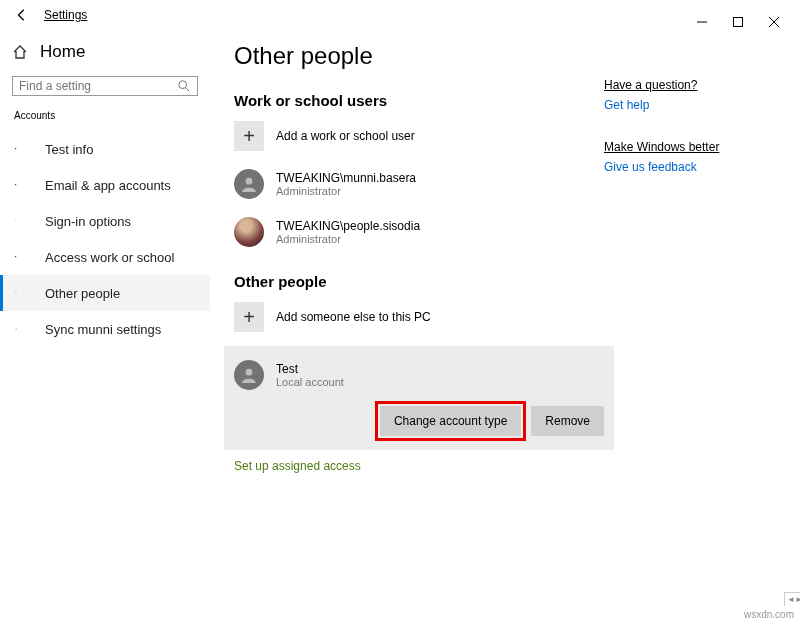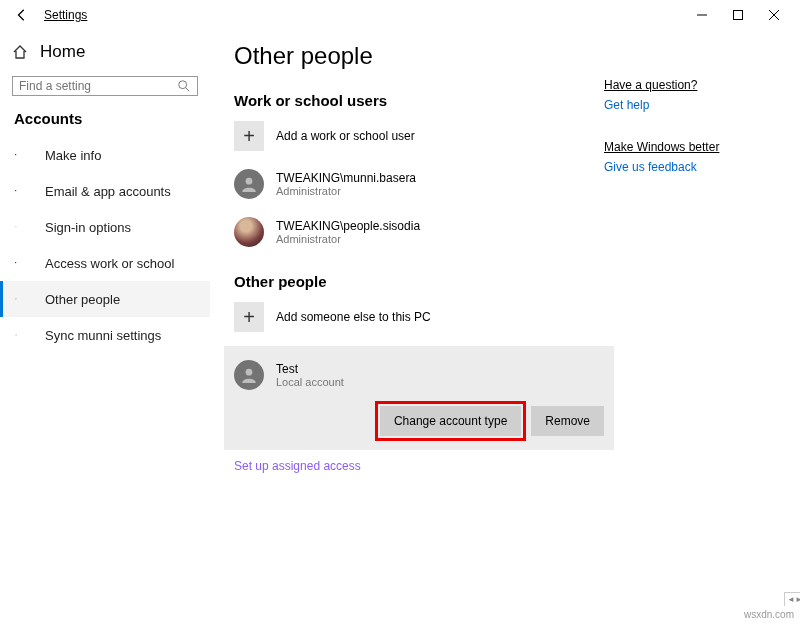--- a/index.html
+++ b/index.html
@@ -1,29 +1,29 @@
 <!DOCTYPE html>
 <html><head>
 <meta charset="utf-8">
 <style>
 * { margin: 0; padding: 0; box-sizing: border-box; font-family: "Segoe UI", Arial, sans-serif; }
 body { background: #fff; width: 800px; height: 624px; overflow: hidden; position: relative; }
-.titlebar { display: flex; align-items: center; height: 30px; padding: 8px 8px; text-decoration: underline; }
+.titlebar { display: flex; height: 30px; padding: 8px 8px; text-decoration: underline; }
 .titlebar .back { width: 28px; display: flex; align-items: center; justify-content: center; cursor: pointer; }
 .titlebar .title { font-size: 12px; margin-left: 8px; color: #000; }
 .titlebar .spacer { flex: 1; }
 .titlebar .ctrl { width: 36px; height: 28px; display: flex; align-items: center; justify-content: center; cursor: pointer; }
 .layout { display: flex; height: calc(100% - 30px); }
 .sidebar { width: 210px; padding: 6px 0 0 0; border-right: 0; }
 .home { display: flex; align-items: center; padding: 6px 12px; font-size: 17px; cursor: pointer; }
 .home svg { margin-right: 12px; }
 .searchwrap { margin: 8px 12px 14px 12px; }
 .search { display: flex; align-items: center; border: 1px solid #999; height: 20px; padding: 0 6px; background: #fff; }
 .search input { border: 0; outline: 0; flex: 1; font-size: 12px; color: #666; background: transparent; }
-.cathead { font-size: 15px; font-weight: 700; padding: 0 14px 10px 14px; }
+.cathead { font-size: 10px; font-weight: 400; padding: 0 14px 10px 14px; }
 .navitem { display: flex; align-items: center; height: 36px; padding: 0 12px; font-size: 13px; cursor: pointer; border-left: 3px solid transparent; color: #222; }
 .navitem svg, .navitem .ic { width: 16px; height: 16px; margin-right: 14px; display: flex; align-items: center; justify-content: center; }
 .navitem.active { border-left: 3px solid #0078d7; background: #f4f4f4; }
 .main { flex: 1; display: flex; padding: 12px 18px 0 24px; }
 .content { width: 370px; }
 .right { width: 170px; padding-top: 36px; font-size: 12px; }
 h1 { font-size: 24px; font-weight: 400; margin-bottom: 22px; }
 h2 { font-size: 15px; font-weight: 600; margin: 0 0 12px 0; }
 .plusrow { display: flex; align-items: center; margin-bottom: 14px; cursor: pointer; }
 .plusbox { width: 30px; height: 30px; background: #e5e5e5; display: flex; align-items: center; justify-content: center; font-size: 20px; color: #333; margin-right: 12px; }
@@ -31,21 +31,21 @@
 .userrow { display: flex; align-items: center; margin-bottom: 10px; padding: 4px 0; }
 .avatar { width: 30px; height: 30px; border-radius: 50%; background: #737373; display: flex; align-items: center; justify-content: center; margin-right: 12px; flex-shrink: 0; }
 .avatar svg { fill: #bdbdbd; }
 .avatar.photo { background: radial-gradient(circle at 40% 30%, #d9b89a 20%, #7a3f3f 60%, #2b1a1a 100%); }
 .uname { font-size: 12px; color: #000; }
 .urole { font-size: 11px; color: #777; }
 .selected { background: #ececec; padding: 10px 10px 14px 10px; margin: 6px -10px 6px -10px; }
 .btnrow { display: flex; justify-content: flex-end; gap: 10px; margin-top: 12px; }
 .btn { background: #cfcfcf; border: 0; font-size: 12px; padding: 8px 14px; cursor: pointer; }
 .btn.highlight { outline: 3px solid #e80000; outline-offset: 2px; }
-.link { color: #8b5cf6; cursor: pointer; font-size: 12px; margin-top: 2px; display: inline-block; }
+.link { color: #4d7c0f; cursor: pointer; font-size: 12px; margin-top: 2px; display: inline-block; }
 .right .q { font-size: 12px; color: #000; margin-bottom: 6px; text-decoration: underline; }
 .right .link2 { color: #0066cc; font-size: 12px; cursor: pointer; display: inline-block; margin-bottom: 28px; }
 .watermark { position: absolute; right: 6px; bottom: 4px; font-size: 10px; color: #999; }
 .scrollbar { position: absolute; right: 0; bottom: 18px; width: 16px; height: 14px; border-top: 1px solid #ccc; border-left: 1px solid #ccc; display: flex; align-items: center; justify-content: space-between; padding: 0 2px; }
 .scrollbar span { font-size: 8px; color: #888; }
 </style>
 </head>
 <body>
 
 <div class="titlebar">
@@ -95,21 +95,21 @@
 
     <div class="navitem">
       <span class="ic">
           <svg width="16" height="16" viewBox="0 0 16 16">
             <rect x="1" y="3" width="14" height="10" stroke="#333" fill="none"></rect>
             <circle cx="5" cy="7" r="1.5" stroke="#333" fill="none"></circle>
             <line x1="9" y1="6" x2="13" y2="6" stroke="#333"></line>
             <line x1="9" y1="9" x2="13" y2="9" stroke="#333"></line>
           </svg>
         </span>
-      <span>Make info</span>
+      <span>Test info</span>
     </div>
     <div class="navitem">
       <span class="ic">
           <svg width="16" height="16" viewBox="0 0 16 16">
             <rect x="1.5" y="3.5" width="13" height="9" stroke="#333" fill="none"></rect>
             <path d="M1.5 3.5 L8 9 L14.5 3.5" stroke="#333" fill="none"></path>
           </svg>
         </span>
       <span>Email &amp; app accounts</span>
     </div>

